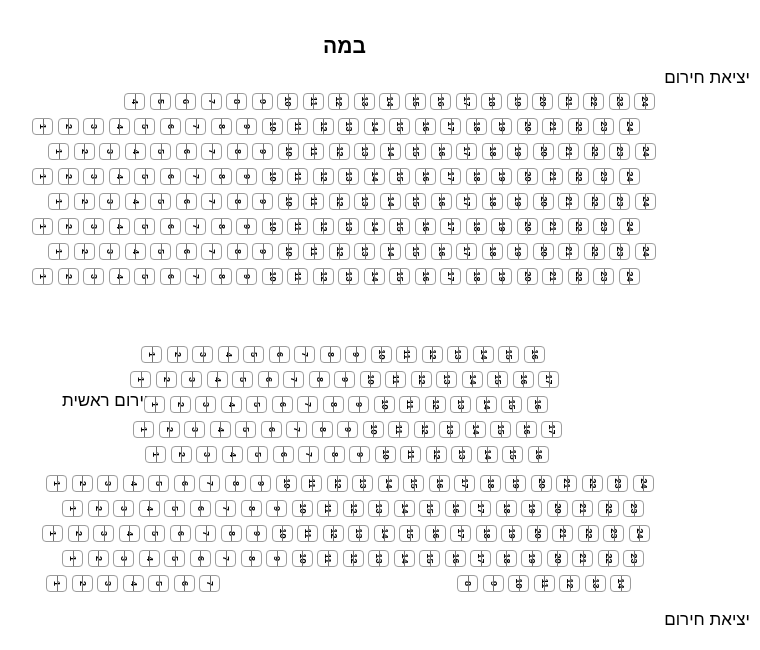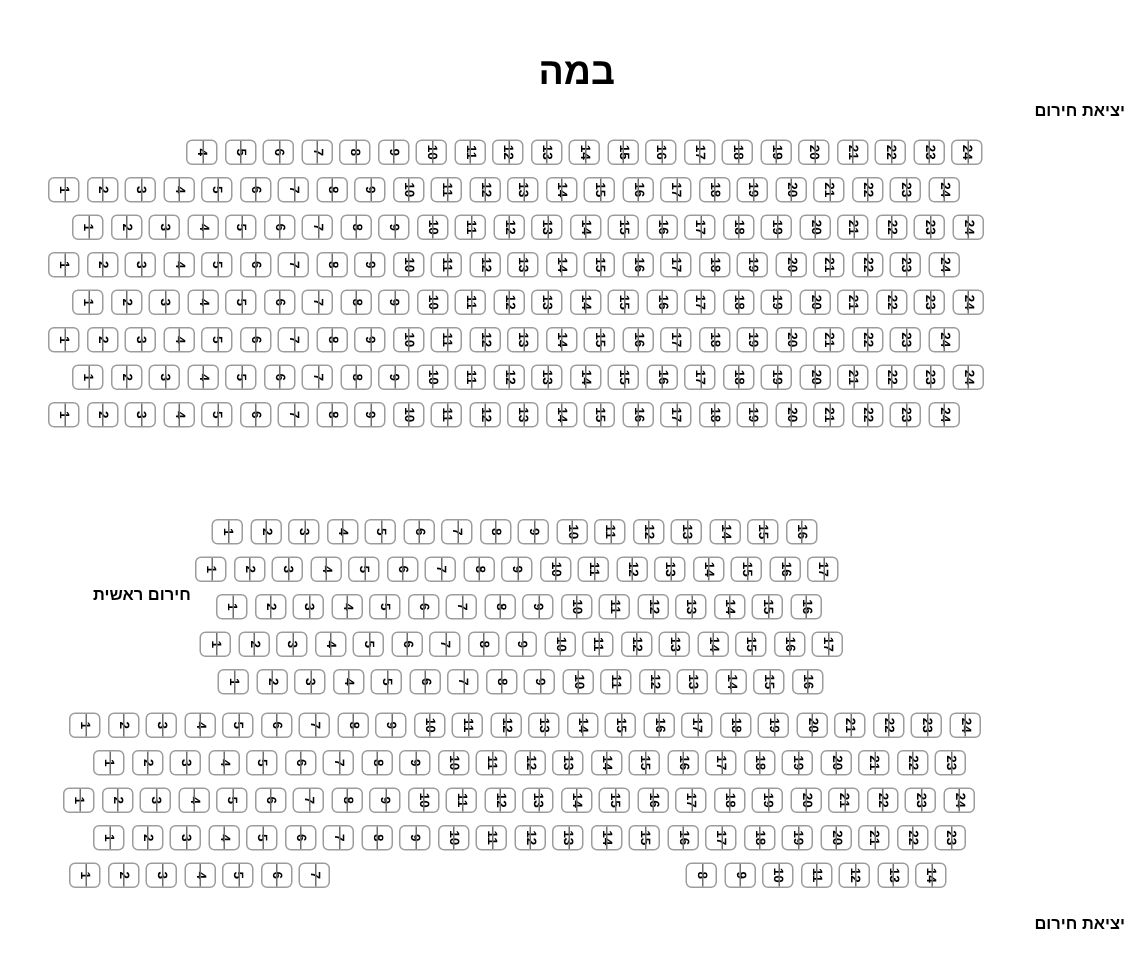--- a/index.html
+++ b/index.html
@@ -7,30 +7,29 @@
     position:relative;
     width:760px;height:650px;
     background:#ffffff;
     overflow:hidden;
     font-family:"Liberation Sans",sans-serif;
     color:#000;
   }
   .page-title{
     position:absolute;
     top:34px;left:323px;
-    font-size:25px;
+    font-size:21px;
     font-weight:bold;
     direction:rtl;
     white-space:nowrap;
-    margin-left:36px;
   }
   .corner-label{
     position:absolute;
-    font-size:11px;
-    font-weight:bold;
+    font-size:17px;
+    font-weight:normal;
     direction:rtl;
     white-space:nowrap;
   }
   .exit-top{top:68px;right:10px;}
   .exit-bottom{top:610px;right:10px;}
   .entrance{top:391px;left:62px;}
   .seat-map{position:absolute;inset:0;}
   .seat-row{
     position:absolute;
     display:flex;

